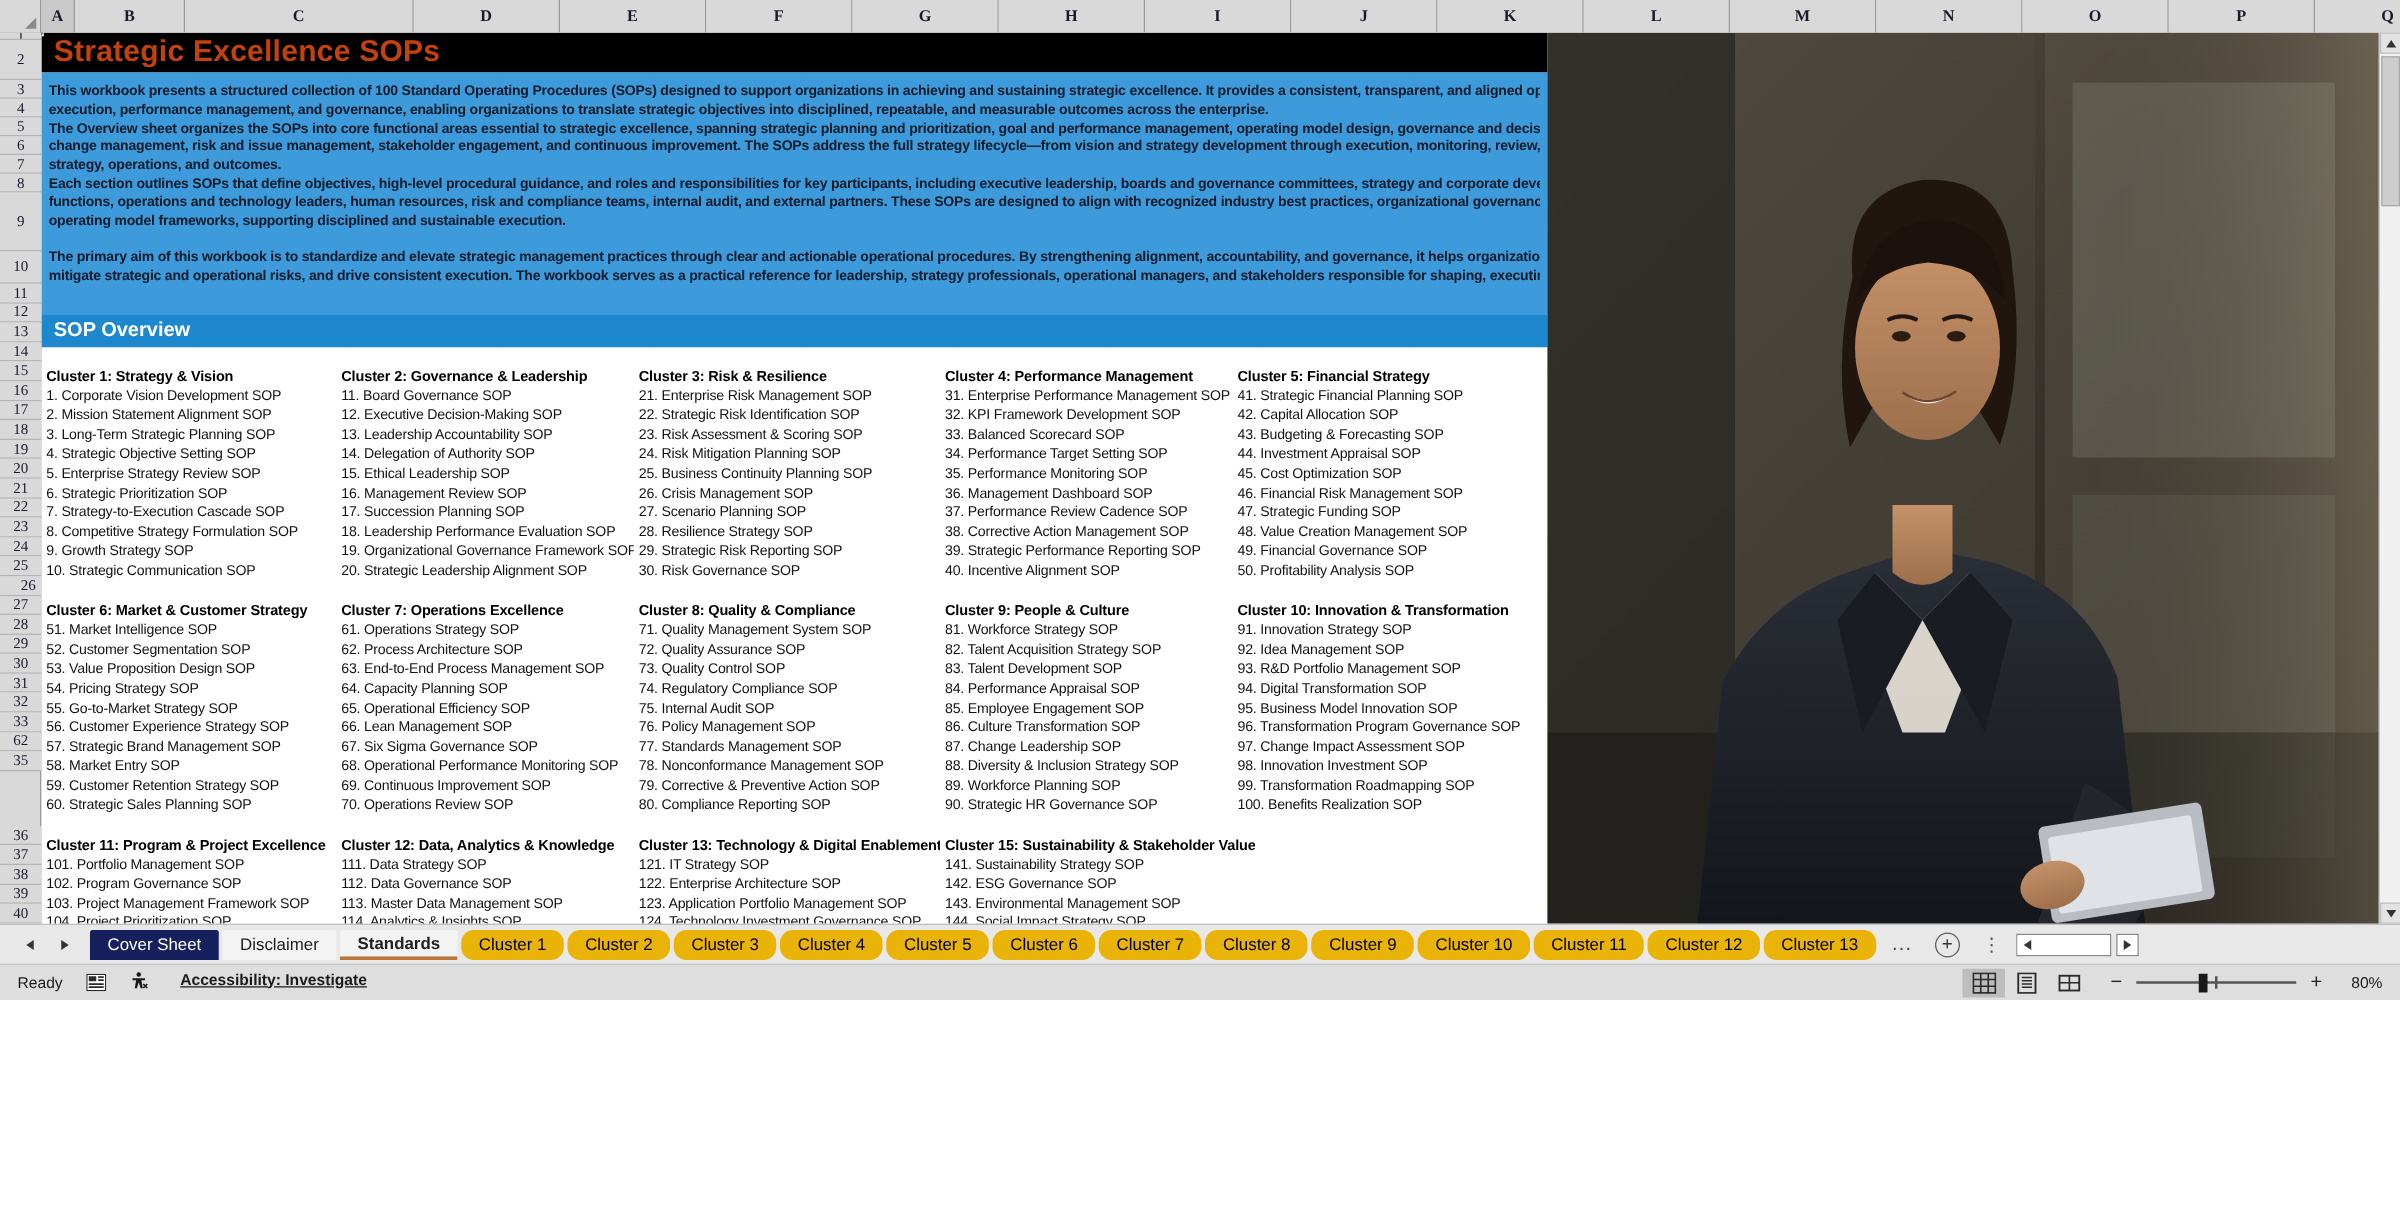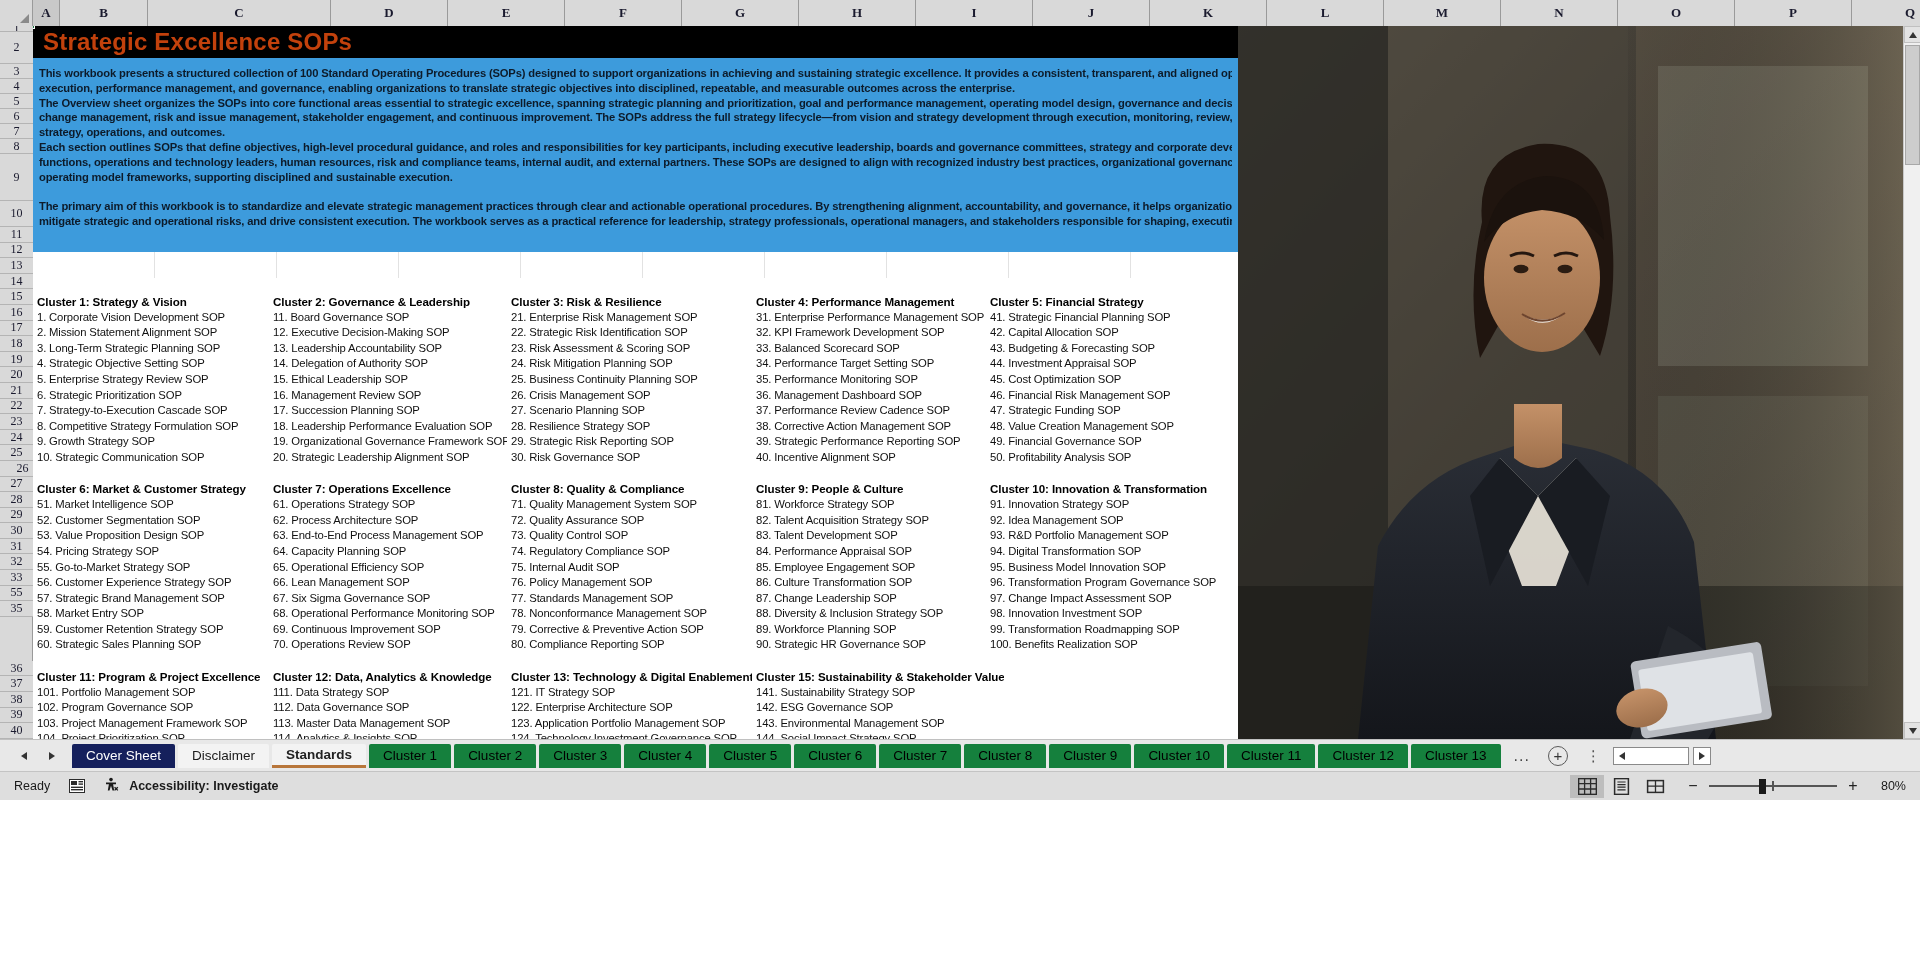--- a/index.html
+++ b/index.html
@@ -216,21 +216,21 @@
     white-space: nowrap;
     border-top-left-radius: 2px; border-top-right-radius: 2px;
     cursor: pointer;
   }
   .tab.navy   { background: #15205c; color: #ffffff; font-weight: normal; }
   .tab.plain  { background: #f3f3f3; color: #1a1a1a; }
   .tab.active {
     background: #f3f3f3; color: #222; font-weight: bold;
     border-bottom: 3px solid #b8763a;
   }
-  .tab.blue   { background: #15803d; color: #000000; }
+  .tab.blue   { background: #eab308; color: #000000; border-radius: 10px; }
   .tab-ellipsis { font-size: 16px; color: #444; padding: 0 10px; letter-spacing:1px; }
   .tab-add {
     width: 20px; height: 20px; border-radius: 50%;
     border: 1.6px solid #5a5a5a; color: #333;
     display:flex;align-items:center;justify-content:center;
     font-size: 15px; line-height: 1; margin: 0 8px; cursor:pointer;
   }
   .tab-dots { color: #555; font-size: 15px; padding: 0 10px; letter-spacing: 0; }
   .hscroll-mini {
     display:flex; align-items:center;
@@ -247,21 +247,21 @@
     width: 1920px; height: 29px;
     background: #dedede;
     border-top: 1px solid #c4c4c4;
     display: flex; align-items: center;
     z-index: 9;
     font-size: 12.5px; color: #1a1a1a;
   }
   .sb-left { display: flex; align-items: center; gap: 18px; padding-left: 14px; }
   .sb-ready { font-size: 12.5px; }
   .sb-icon-box { width: 18px; height: 16px; display:flex;align-items:center;justify-content:center; }
-  .sb-access { display: flex; align-items: center; gap: 9px; font-weight: bold; font-size: 12.5px; }
+  .sb-access { display: flex; gap: 24px; font-weight: bold; font-size: 12.5px; text-decoration: underline; }
   .sb-right {
     margin-left: auto; display: flex; align-items: center; gap: 0; padding-right: 14px;
   }
   .view-btn {
     width: 34px; height: 23px; display:flex;align-items:center;justify-content:center;
     cursor: pointer;
   }
   .view-btn.sel { background: #bdbdbd; }
   .zoom-ctl { display:flex; align-items:center; gap: 9px; margin-left: 14px; }
   .zoom-minus, .zoom-plus { font-size: 16px; color:#222; width:14px; text-align:center; cursor:pointer; }
@@ -334,21 +334,21 @@
         <div class="row-head" style="height: 15.6px;">24</div>
         <div class="row-head" style="height: 15.6px;">25</div>
         <div class="row-head" style="height: 15.6px; padding-left: 12px;">26</div>
         <div class="row-head" style="height: 15.6px;">27</div>
         <div class="row-head" style="height: 15.6px;">28</div>
         <div class="row-head" style="height: 15.6px;">29</div>
         <div class="row-head" style="height: 15.6px;">30</div>
         <div class="row-head" style="height: 15.6px;">31</div>
         <div class="row-head" style="height: 15.6px;">32</div>
         <div class="row-head" style="height: 15.6px;">33</div>
-        <div class="row-head" style="height: 15.6px;">55</div>
+        <div class="row-head" style="height: 15.6px;">62</div>
         <div class="row-head" style="height: 15.6px;">35</div>
         <div class="row-head" style="height: 15.6px; margin-top: 44px;">36</div>
         <div class="row-head" style="height: 15.6px;">37</div>
         <div class="row-head" style="height: 15.6px;">38</div>
         <div class="row-head" style="height: 15.6px;">39</div>
         <div class="row-head" style="height: 15.6px;">40</div>
         <div class="row-head" style="height: 15.6px;">41</div>
       </div>
   </div>
 
@@ -366,20 +366,23 @@
       <p>change management, risk and issue management, stakeholder engagement, and continuous improvement. The SOPs address the full strategy lifecycle—from vision and strategy development through execution, monitoring, review, and strategic renewal—ensuring alignment between</p>
       <p>strategy, operations, and outcomes.</p>
       <p>Each section outlines SOPs that define objectives, high-level procedural guidance, and roles and responsibilities for key participants, including executive leadership, boards and governance committees, strategy and corporate development teams, finance and performance management</p>
       <p>functions, operations and technology leaders, human resources, risk and compliance teams, internal audit, and external partners. These SOPs are designed to align with recognized industry best practices, organizational governance standards, and established strategy, performance, and</p>
       <p>operating model frameworks, supporting disciplined and sustainable execution.</p>
       <p style="height:14.8px;"></p>
       <p>The primary aim of this workbook is to standardize and elevate strategic management practices through clear and actionable operational procedures. By strengthening alignment, accountability, and governance, it helps organizations manage complexity, improve decision-making,</p>
       <p>mitigate strategic and operational risks, and drive consistent execution. The workbook serves as a practical reference for leadership, strategy professionals, operational managers, and stakeholders responsible for shaping, executing, and overseeing organizational strategy.</p>
     </div>
 
+    <div class="overview-band">
+      <span class="band-text">SOP Overview</span>
+    </div>
 
     <div class="cluster-area">
       <div class="spacer-row"></div>
       <div class="cluster-block-row" id="cluster-row-1">
           <div class="cluster-col" style="width: 236px;">
             <div class="c-title">Cluster 1: Strategy &amp; Vision</div>
             <div class="c-item">1. Corporate Vision Development SOP</div>
             <div class="c-item">2. Mission Statement Alignment SOP</div>
             <div class="c-item">3. Long-Term Strategic Planning SOP</div>
             <div class="c-item">4. Strategic Objective Setting SOP</div>

